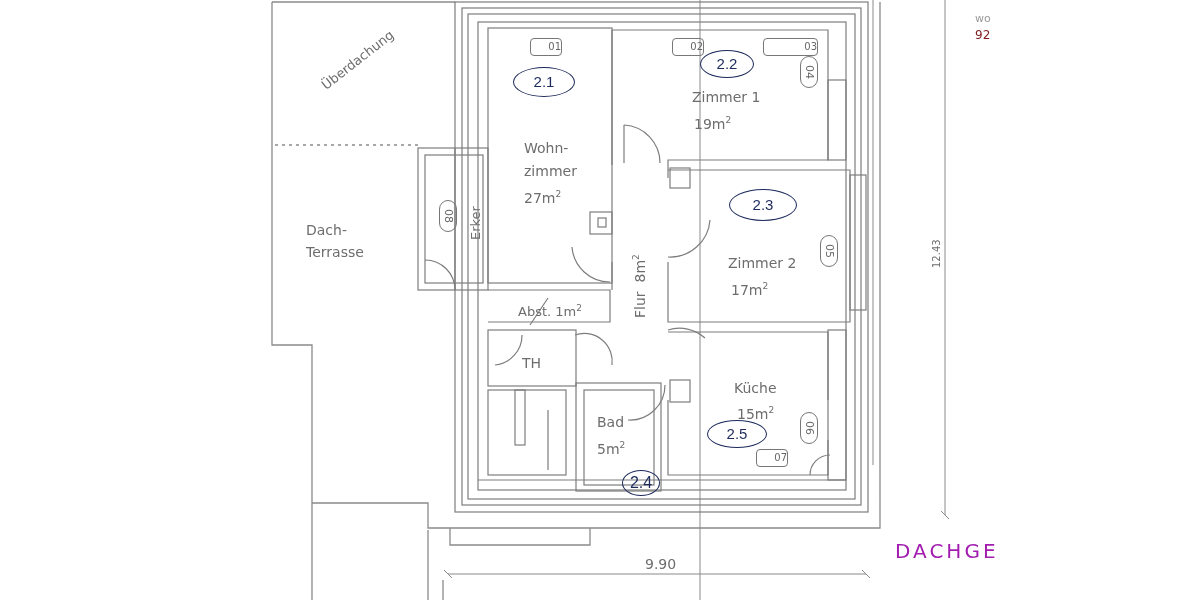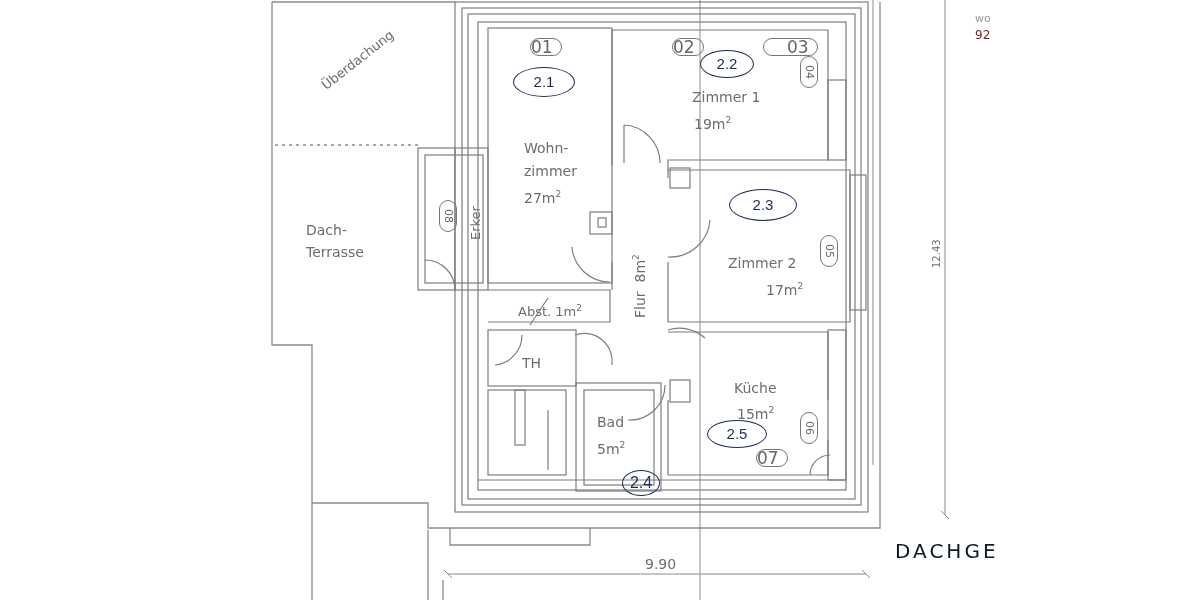--- a/index.html
+++ b/index.html
@@ -1,20 +1,20 @@
 <!DOCTYPE html>
 <html><head>
 <meta charset="utf-8">
 <style>
   html,body{margin:0;padding:0;background:#ffffff;}
   body{width:1200px;height:600px;overflow:hidden;position:relative;font-family:"DejaVu Sans",sans-serif;}
   #plan{position:absolute;left:0;top:0;width:1200px;height:600px;}
   .lbl{position:absolute;color:#6d6d6d;font-family:"DejaVu Sans",sans-serif;font-size:14px;line-height:17px;white-space:pre;}
   .lbl sup{font-size:9px;}
-  .tag{position:absolute;border:1.5px solid #777;border-radius:9px;font-size:17px;color:#666;text-align:left;line-height:16px;height:16px;width:30px;}
+  .tag{position:absolute;border:1.5px solid #777;border-radius:4px;font-size:10px;color:#666;text-align:right;line-height:16px;height:16px;width:30px;}
   .tagv{position:absolute;border:1.5px solid #777;border-radius:10px;font-size:11px;color:#666;text-align:center;width:16px;height:30px;}
   .tagv span{display:block;transform:rotate(90deg);line-height:30px;}
   .ink{position:absolute;border:1.6px solid #1d2a5c;border-radius:50%;color:#1d2a5c;font-size:15px;text-align:center;font-family:Liberation Sans, sans-serif;}
 </style>
 </head>
 <body>
 
 <svg id="plan" viewBox="0 0 1200 600" xmlns="http://www.w3.org/2000/svg">
   <g fill="none" stroke="#8a8a8a" stroke-width="1.3">
 
@@ -100,21 +100,21 @@
 <div class="lbl" style="left:306px;top:244px;">Terrasse</div>
 
 <div class="lbl" style="left:524px;top:140px;">Wohn-</div>
 <div class="lbl" style="left:524px;top:163px;">zimmer</div>
 <div class="lbl" style="left:524px;top:186px;"><span>27m</span><sup>2</sup></div>
 
 <div class="lbl" style="left:692px;top:89px;">Zimmer 1</div>
 <div class="lbl" style="left:694px;top:112px;"><span>19m</span><sup>2</sup></div>
 
 <div class="lbl" style="left:728px;top:255px;">Zimmer 2</div>
-<div class="lbl" style="left:731px;top:278px;margin-left:35px;"><span>17m</span><sup>2</sup></div>
+<div class="lbl" style="left:731px;top:278px;"><span>17m</span><sup>2</sup></div>
 
 <div class="lbl" style="left:597px;top:414px;">Bad</div>
 <div class="lbl" style="left:597px;top:437px;"><span>5m</span><sup>2</sup></div>
 
 <div class="lbl" style="left:734px;top:380px;">Küche</div>
 <div class="lbl" style="left:737px;top:402px;"><span>15m</span><sup>2</sup></div>
 
 <div class="lbl" style="left:628px;top:318px;transform:rotate(-90deg);transform-origin:left top;"><span>Flur</span>  <span>8m</span><sup>2</sup></div>
 <div class="lbl" style="left:518px;top:300px;font-size:13px;"><span>Abst. 1m</span><sup>2</sup></div>
 <div class="lbl" style="left:522px;top:355px;">TH</div>
@@ -141,13 +141,13 @@
 <div class="ink" style="left:700px;top:50px;width:52px;height:26px;line-height:26px;">2.2</div>
 <div class="ink" style="left:729px;top:189px;width:66px;height:30px;line-height:30px;">2.3</div>
 <div class="ink" style="left:622px;top:470px;width:36px;height:24px;line-height:24px;font-size:16px;">2.4</div>
 <div class="ink" style="left:707px;top:420px;width:58px;height:26px;line-height:26px;">2.5</div>
 
 <div class="lbl" style="left:645px;top:556px;font-size:14px;">9.90</div>
 <div class="lbl" style="left:928px;top:268px;font-size:10px;transform:rotate(-90deg);transform-origin:left top;">12.43</div>
 
 <div class="lbl" style="left:975px;top:10px;font-size:11px;color:#999;">wo</div>
 <div class="lbl" style="left:975px;top:27px;font-size:12px;color:#7f1d1d;">92</div>
-<div class="lbl" style="left:895px;top:543px;font-size:20px;letter-spacing:3px;color:#0f172a;">DACHGE</div>
+<div class="lbl" style="left:895px;top:543px;font-size:20px;letter-spacing:3px;color:#a21caf;">DACHGE</div>
 
 </body></html>

